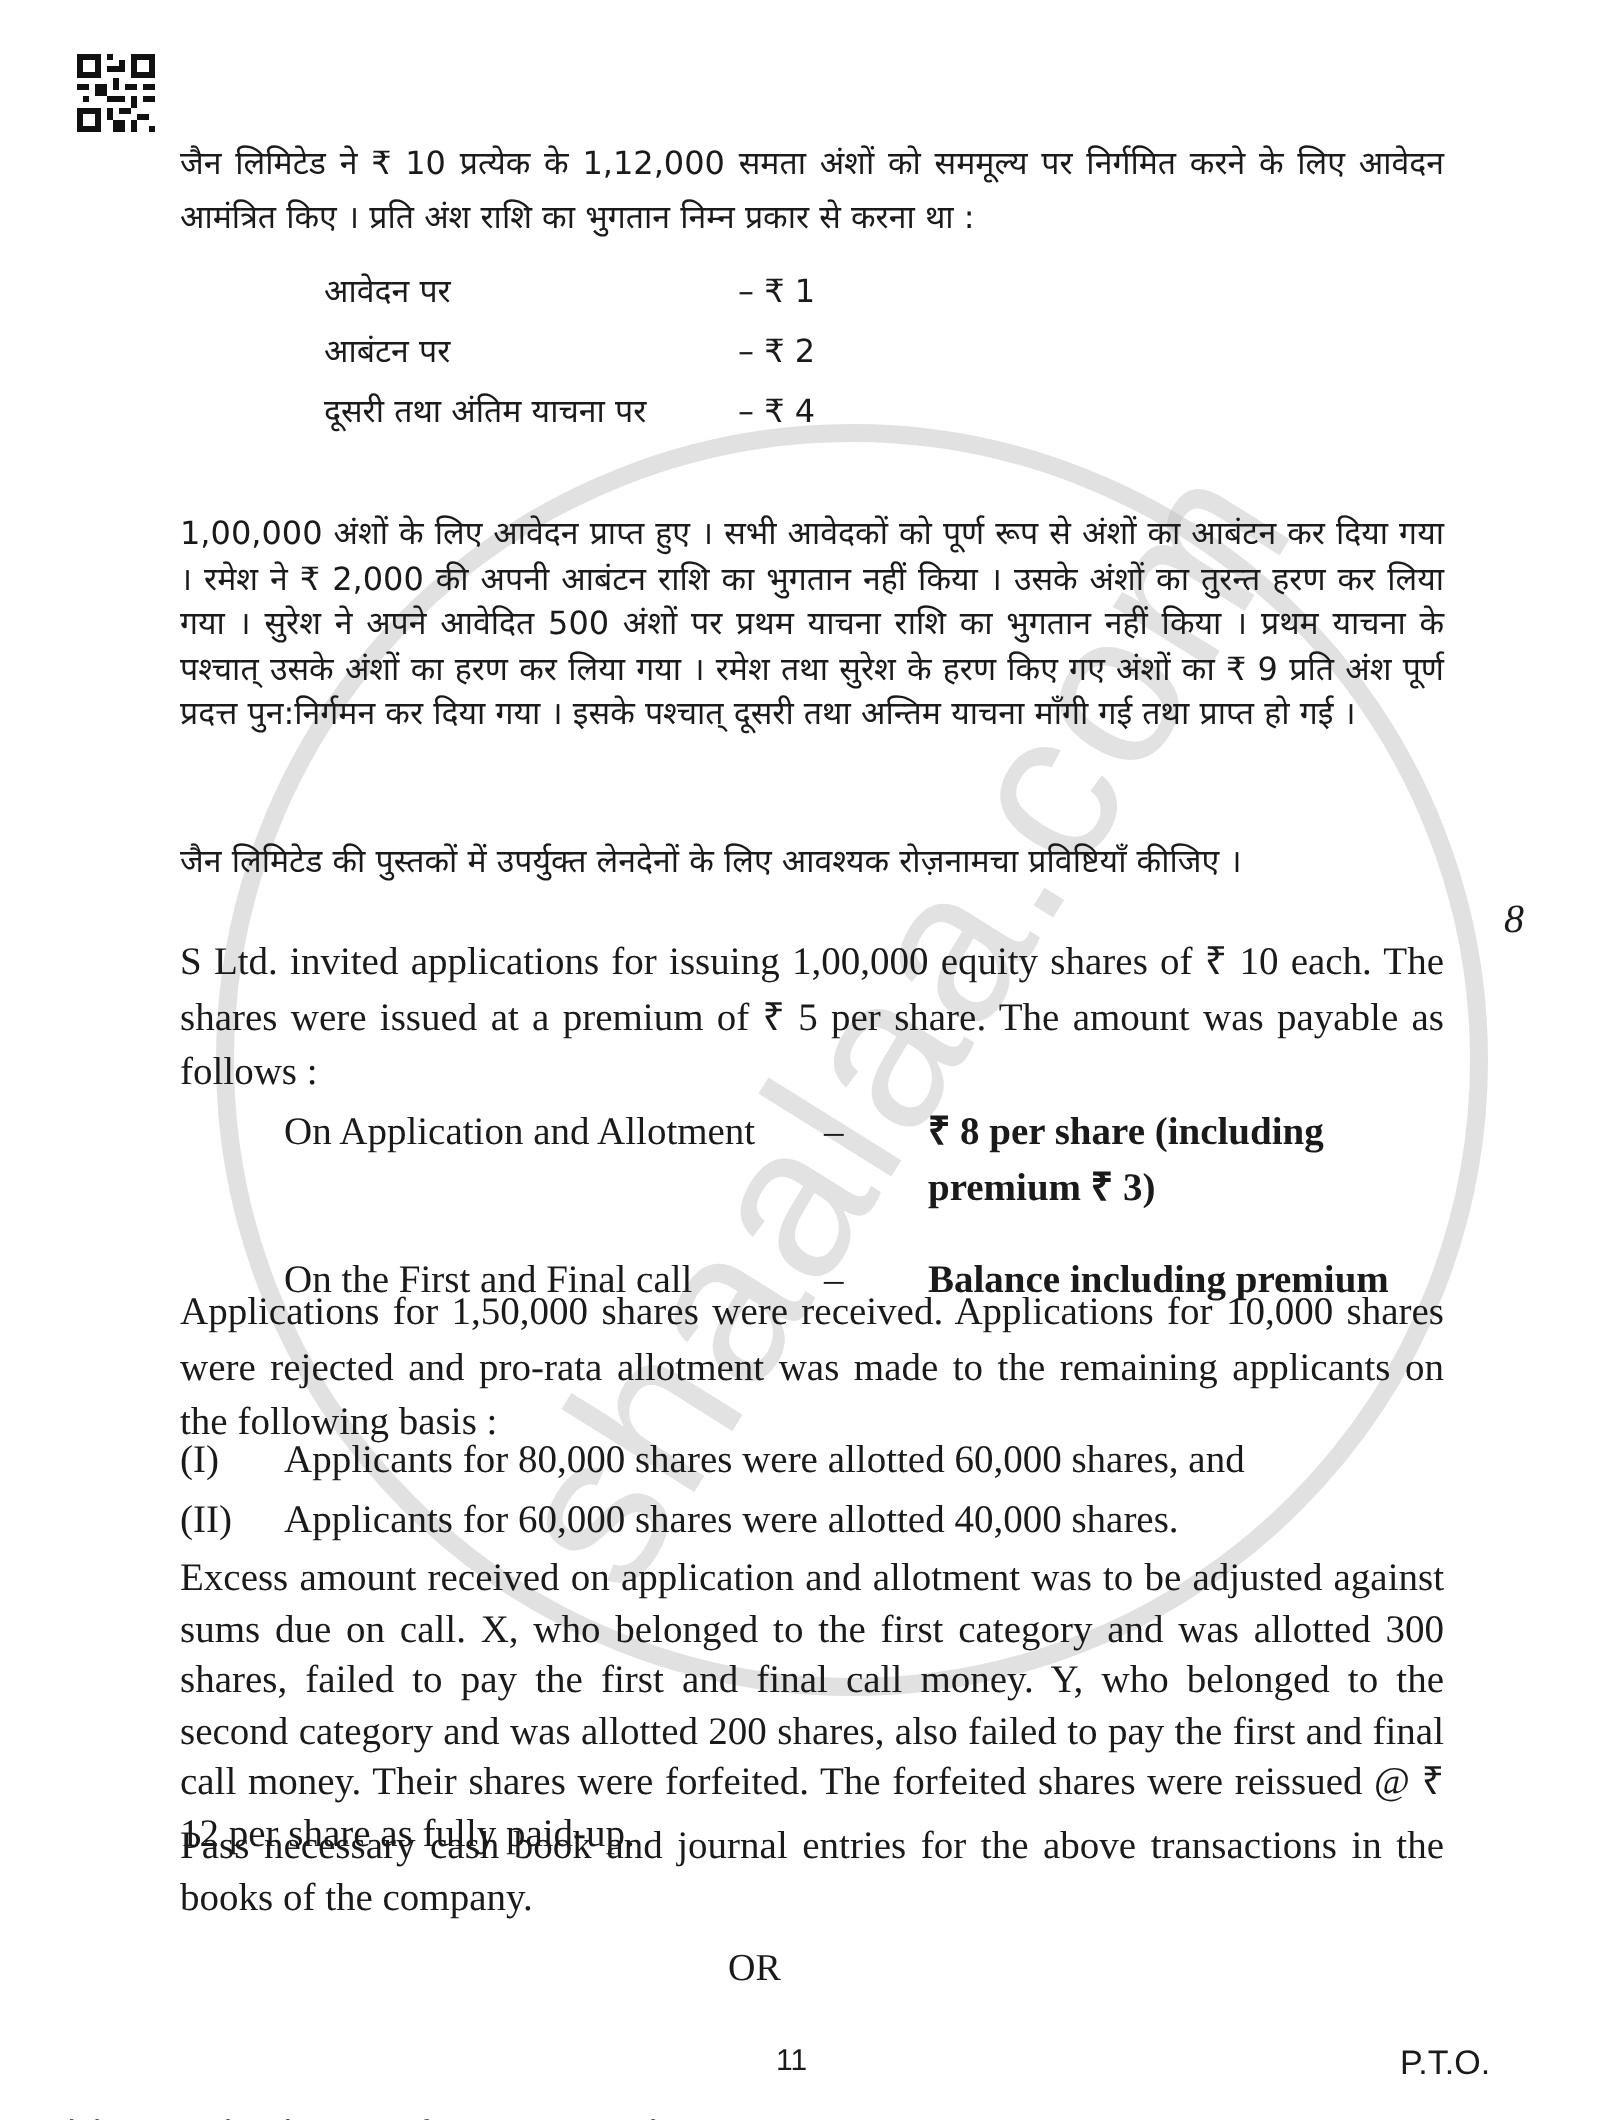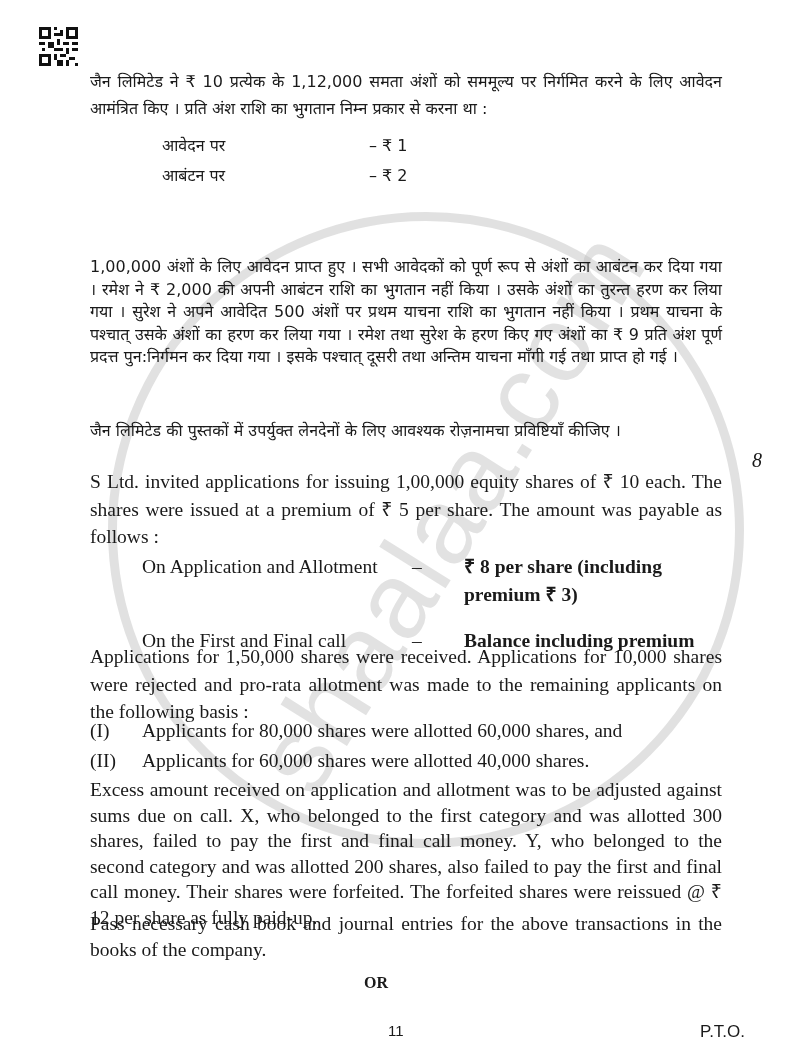--- a/index.html
+++ b/index.html
@@ -30,21 +30,21 @@
   .hi-row .lbl { width: 207px; }
   .hi-row .val { width: 60px; }
   .marks { position: absolute; left: 752px; top: 449px; font-family: "Liberation Serif", serif; font-style: italic; font-size: 20px; z-index: 1; }
   .en-table { position: absolute; left: 52px; width: 580px; font-family: "Liberation Serif", serif; font-size: 19.5px; }
   .en-row { display: flex; line-height: 28px; }
   .en-row .c1 { width: 270px; }
   .en-row .c2 { width: 52px; }
   .en-row .c3 { flex: 1; font-weight: bold; }
   .list-row { position: absolute; left: 0; display: flex; font-family: "Liberation Serif", serif; font-size: 19.5px; }
   .list-row .num { width: 52px; }
-  .or { position: absolute; left: 364px; top: 974px; font-family: "Liberation Serif", serif; font-weight: bold; font-size: 16px; z-index: 1; }
+  .or { position: absolute; left: 364px; top: 974px; font-family: "Liberation Serif", serif; font-weight: normal; font-size: 19px; z-index: 1; }
   .footer-code { position: absolute; left: 27px; top: 1068px; font-family: "Liberation Sans", sans-serif; font-size: 15px; border: 1px dotted #888; padding: 0 2px; line-height: 15px; }
   .footer-page { position: absolute; left: 388px; top: 1023px; font-family: "Liberation Sans", sans-serif; font-size: 15px; line-height: 15px; }
   .footer-pto { position: absolute; left: 700px; top: 1022px; font-family: "Liberation Sans", sans-serif; font-size: 17px; }
   .footer-visit { position: absolute; left: 22px; top: 1032px; font-family: "Liberation Sans", sans-serif; font-size: 18.5px; letter-spacing: -0.3px; margin-top: 24px; }
 </style>
 </head>
 <body>
 
 <svg class="qr" viewBox="0 0 13 13" shape-rendering="crispEdges">
   <rect width="13" height="13" fill="#fff"></rect>
@@ -84,20 +84,24 @@
 
   <div class="hi-table">
     <div class="hi-row">
       <span class="lbl">आवेदन पर</span>
       <span class="val">– ₹ 1</span>
     </div>
     <div class="hi-row">
       <span class="lbl">आबंटन पर</span>
       <span class="val">– ₹ 2</span>
     </div>
+    <div class="hi-row">
+      <span class="lbl">दूसरी तथा अंतिम याचना पर</span>
+      <span class="val">– ₹ 4</span>
+    </div>
   </div>
 
   <p class="hi abs" style="top:256px; width:632px; line-height:22.5px;">1,00,000 अंशों के लिए आवेदन प्राप्त हुए । सभी आवेदकों को पूर्ण रूप से अंशों का आबंटन कर दिया गया । रमेश ने ₹ 2,000 की अपनी आबंटन राशि का भुगतान नहीं किया । उसके अंशों का तुरन्त हरण कर लिया गया । सुरेश ने अपने आवेदित 500 अंशों पर प्रथम याचना राशि का भुगतान नहीं किया । प्रथम याचना के पश्चात् उसके अंशों का हरण कर लिया गया । रमेश तथा सुरेश के हरण किए गए अंशों का ₹ 9 प्रति अंश पूर्ण प्रदत्त पुन:निर्गमन कर दिया गया । इसके पश्चात् दूसरी तथा अन्तिम याचना माँगी गई तथा प्राप्त हो गई ।</p>
   <p class="hi abs" style="top:417px; width:632px;">जैन लिमिटेड की पुस्तकों में उपर्युक्त लेनदेनों के लिए आवश्यक रोज़नामचा प्रविष्टियाँ कीजिए ।</p>
 
   <p class="en abs" style="top:468px; width:632px;">S Ltd. invited applications for issuing 1,00,000 equity shares of ₹ 10 each. The shares were issued at a premium of ₹ 5 per share. The amount was payable as follows :</p>
 
   <div class="en-table" style="top:553px;">
     <div class="en-row">
       <span class="c1">On Application and Allotment</span>

